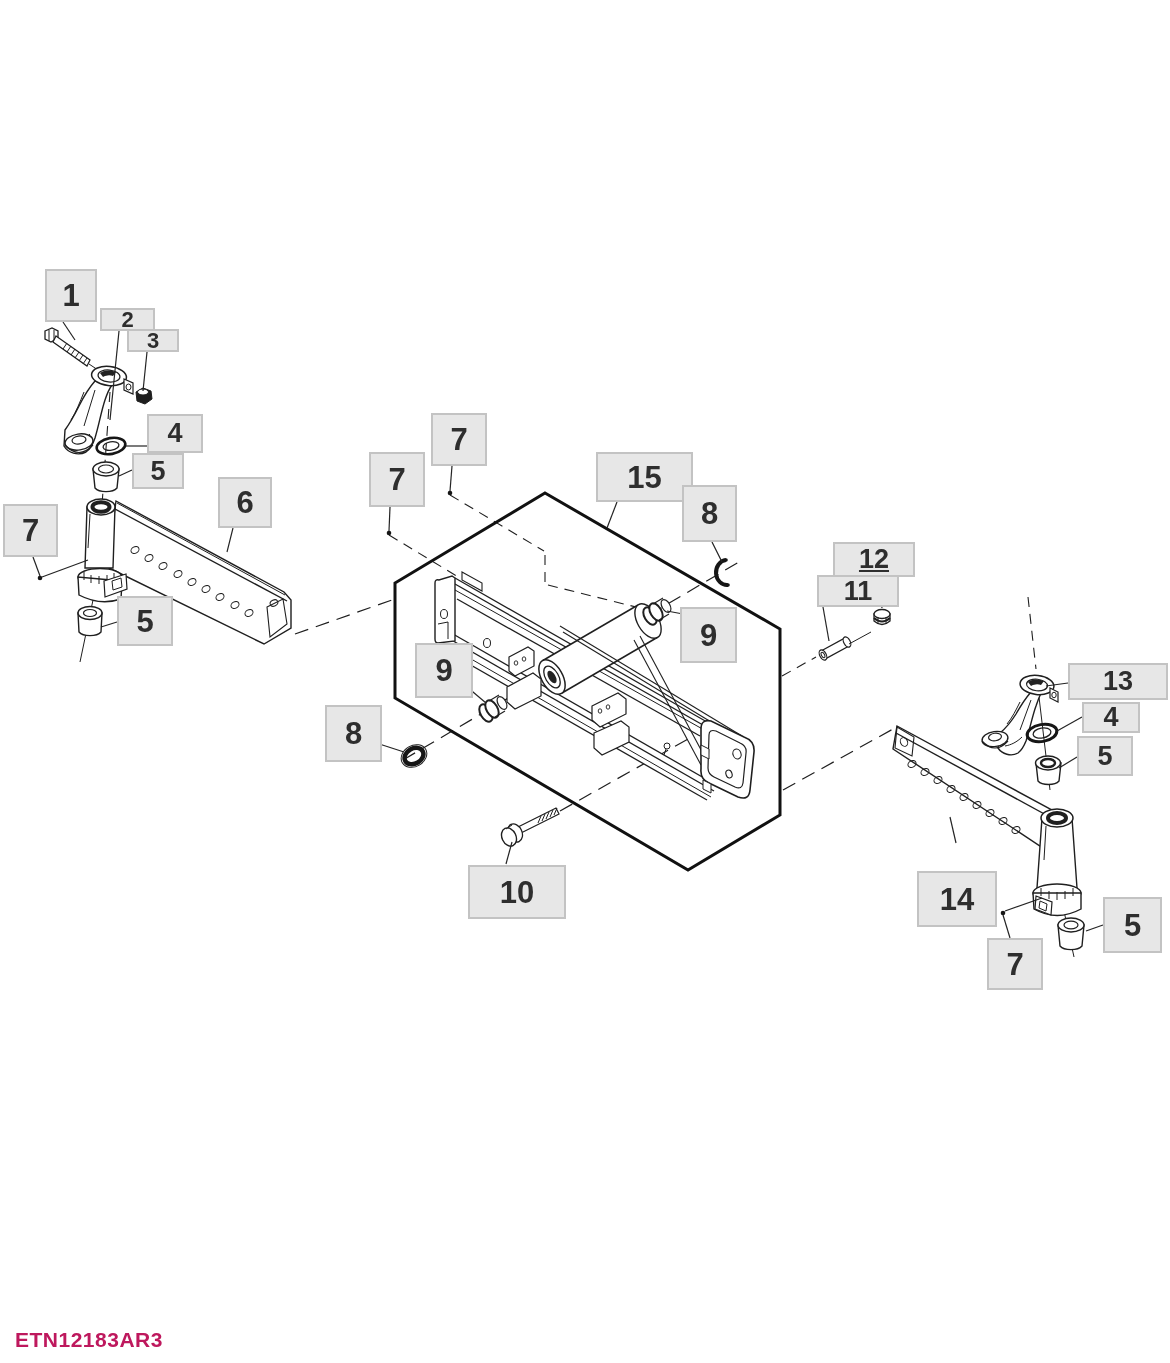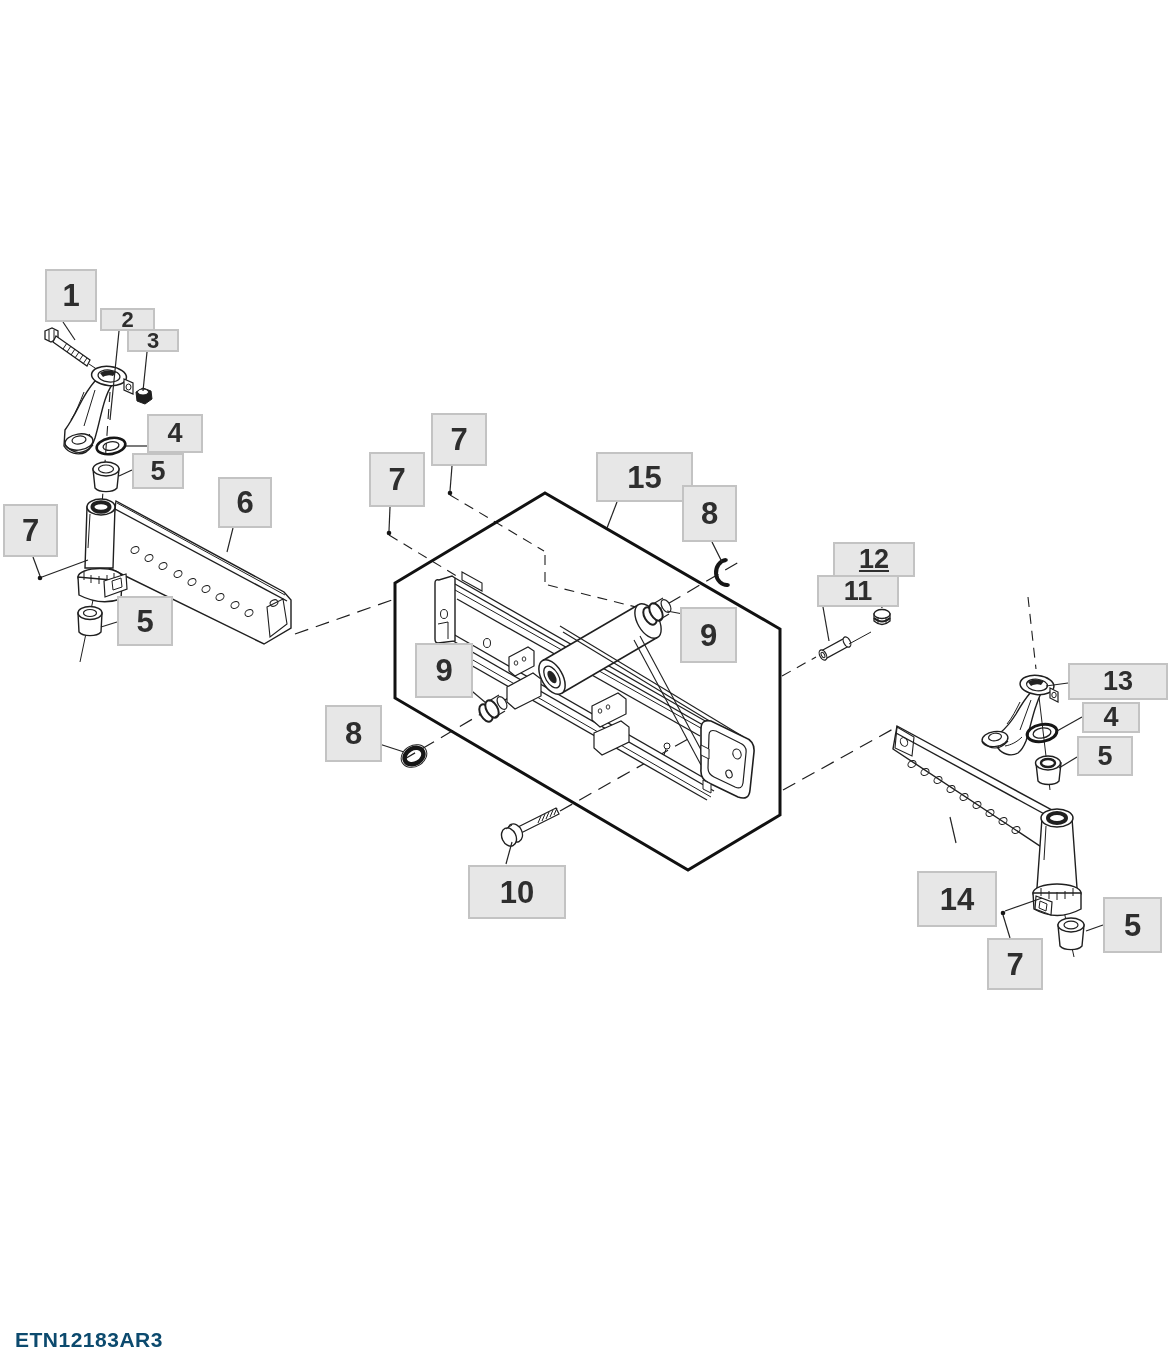--- a/index.html
+++ b/index.html
@@ -6,21 +6,21 @@
   #page{position:relative;width:1170px;height:1363px;background:#fff;overflow:hidden;
         font-family:"Liberation Sans",sans-serif;}
   #art{position:absolute;left:0;top:0;width:1170px;height:1363px;}
   .co{position:absolute;display:flex;align-items:center;justify-content:center;
       background:#e7e7e7;border:2px solid #c3c3c3;box-sizing:border-box;
       color:#2e2e2e;font-weight:bold;font-size:31px;line-height:1;
       font-family:"Liberation Sans",sans-serif;user-select:none;}
   .co.md{font-size:27px;}
   .co.sm{font-size:22px;}
   #figcode{position:absolute;left:15px;top:1328px;font-weight:bold;font-size:21px;
-      color:#0c4a6e;letter-spacing:0.5px;font-family:"Liberation Sans",sans-serif;}
+      color:#be185d;letter-spacing:0.5px;font-family:"Liberation Sans",sans-serif;}
   svg .ln{stroke:#1f1f1f;fill:none;}
   svg .w{fill:#ffffff;stroke:#1f1f1f;}
   svg .dash{stroke:#1f1f1f;fill:none;stroke-width:1.2;stroke-dasharray:14 8;}
   svg .dash2{stroke:#1f1f1f;fill:none;stroke-width:1.1;stroke-dasharray:10 7;}
   svg .ldr{stroke:#242424;fill:none;stroke-width:1.2;}
 </style>
 </head>
 <body>
 
 <div id="page">

